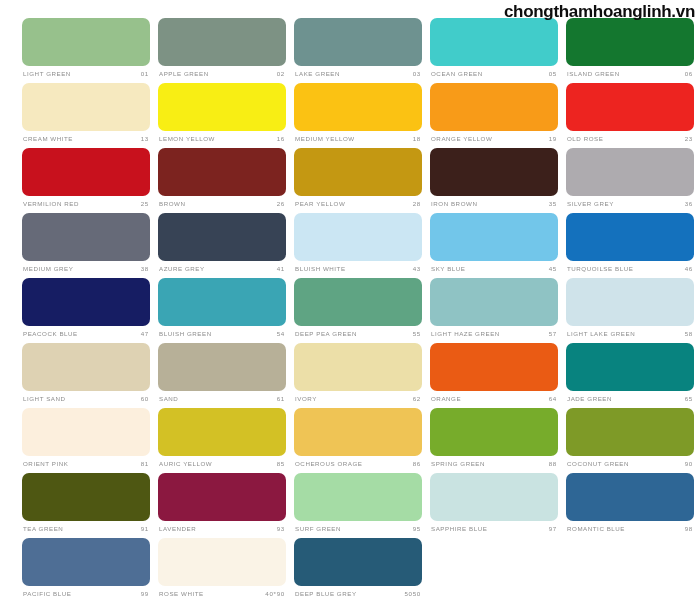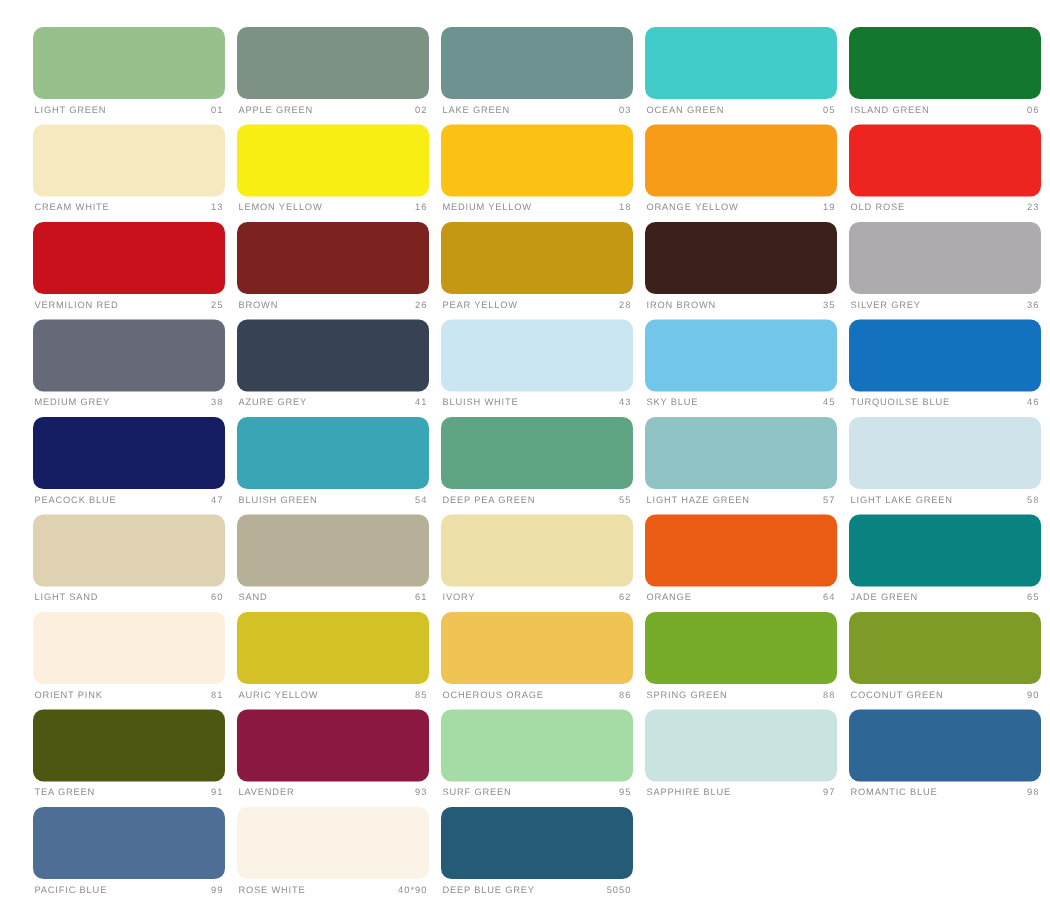--- a/index.html
+++ b/index.html
@@ -88,20 +88,21 @@
     color: #8d8d8d;
     white-space: nowrap;
     line-height: 1;
   }
 </style>
 </head>
 <body>
 
 <div id="chart-root">
 
+  <div id="watermark">chongthamhoanglinh.vn</div>
 
   <div id="swatch-grid">
       <div class="swatch-cell">
         <div class="swatch-chip" style="background: rgb(151, 193, 140);"></div>
         <div class="swatch-meta">
           <span class="swatch-name">LIGHT GREEN</span>
           <span class="swatch-code">01</span>
         </div>
       </div>
       <div class="swatch-cell">

